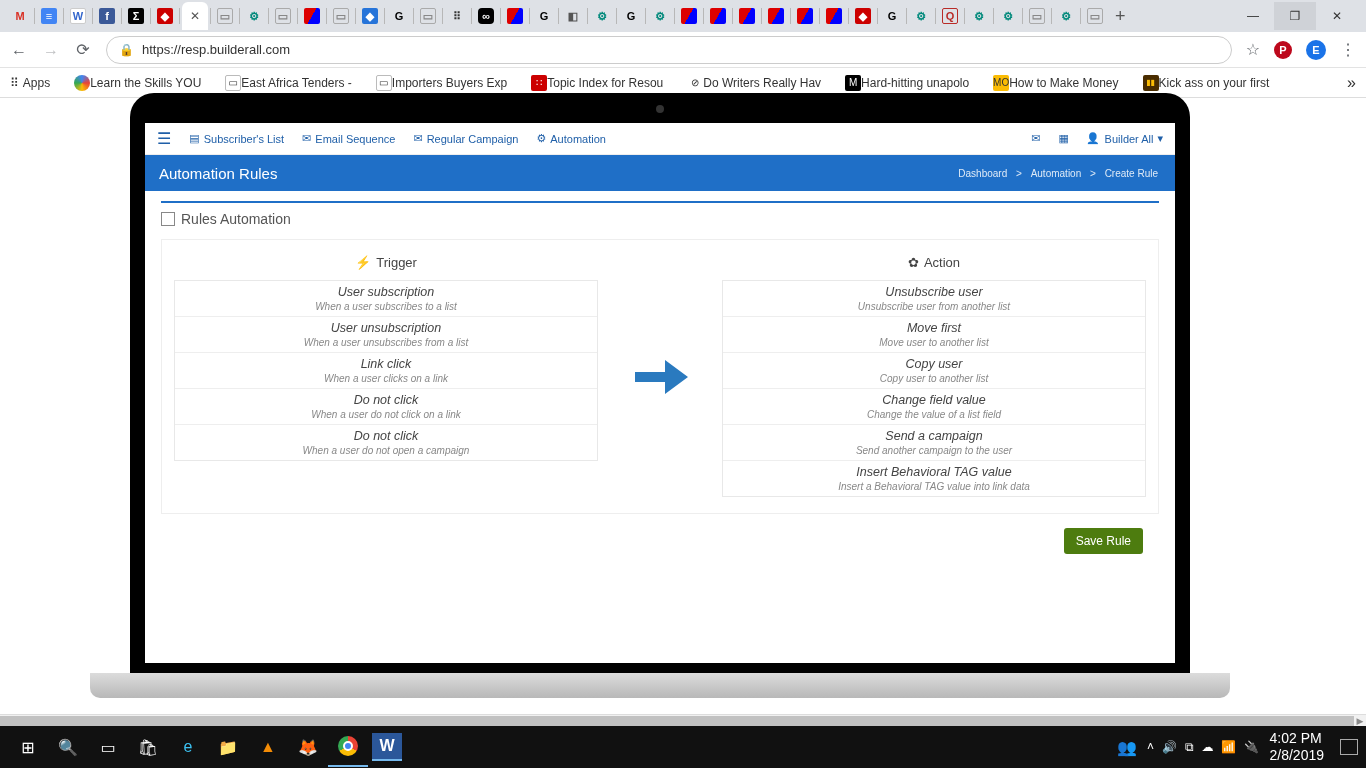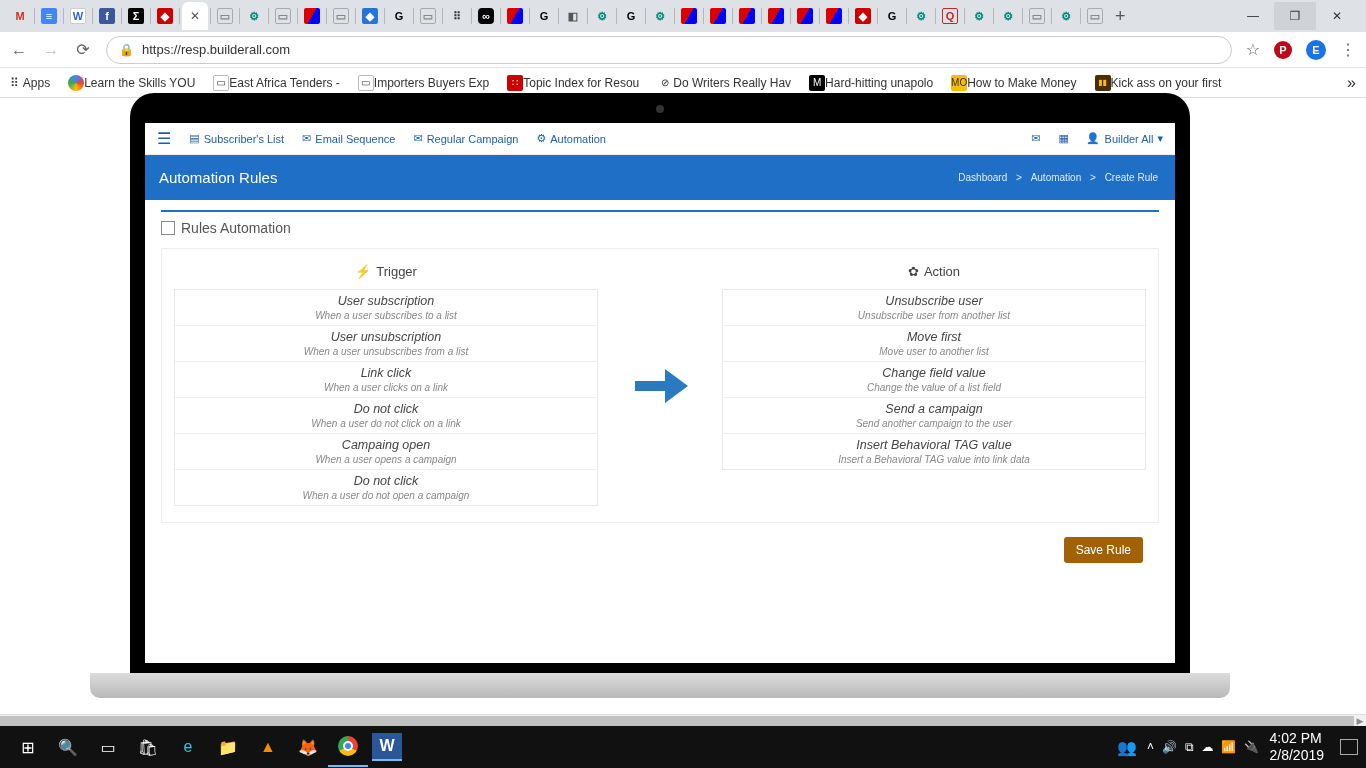--- a/index.html
+++ b/index.html
@@ -22,21 +22,21 @@
   .omnibox { flex: 1; display: flex; align-items: center; gap: 8px; border: 1px solid #ccc; border-radius: 16px; height: 28px; padding: 0 12px; color: #333; font-size: 13px; }
   .omnibox .lock { font-size: 12px; color: #5f6368; }
   .addr-right { display: flex; align-items: center; gap: 14px; }
   .addr-right .star { color: #5f6368; font-size: 16px; }
   .addr-right .pin { width: 18px; height: 18px; background: #bd081c; border-radius: 50%; color: #fff; display: flex; align-items: center; justify-content: center; font-weight: bold; font-size: 11px; }
   .addr-right .avatar { width: 20px; height: 20px; background: #1a73e8; border-radius: 50%; color: #fff; display: flex; align-items: center; justify-content: center; font-weight: bold; font-size: 11px; }
   .addr-right .menu-dots { font-size: 16px; color: #5f6368; }
 
   .bookmarks { height: 30px; background: #fff; display: flex; align-items: center; padding: 0 10px; gap: 18px; font-size: 12px; color: #333; border-bottom: 1px solid #ddd; }
   .bookmarks .apps-grid { display: inline-flex; align-items: center; gap: 6px; }
-  .bookmarks .bk { display: inline-flex; align-items: center; gap: 0; }
+  .bookmarks .bk { display: inline-flex; align-items: center; gap: 0; margin-left: 6px; }
   .bookmarks .bk .bk-ic { width: 16px; height: 16px; display: inline-flex; align-items: center; justify-content: center; font-size: 10px; border: 1px solid #bbb; border-radius: 2px; }
   .bookmarks .bk .bk-ic.red { background: #c00; color: #fff; border: none; }
   .bookmarks .bk .bk-ic.dark { background: #000; color: #fff; border: none; }
   .bookmarks .bk .bk-ic.gold { background: #fbbc04; border: none; }
   .bookmarks .bk .bk-ic.darkgold { background: #4a2d00; color: #fbbc04; border: none; font-size: 8px; }
   .bookmarks .more-bk { margin-left: auto; font-size: 16px; color: #333; }
 
   
   .page-area { position: relative; height: 628px; background: #fff; }
   .scrollbar-h { position: absolute; left: 0; right: 0; bottom: 0; height: 12px; background: #f1f1f1; border-top: 1px solid #ddd; display: flex; align-items: center; }
@@ -51,42 +51,42 @@
   .laptop-screen::before { content: ""; position: absolute; top: 12px; left: 50%; width: 8px; height: 8px; background: #333; border-radius: 50%; transform: translateX(-50%); }
   .screen-inner { background: #fff; height: 540px; padding: 0; overflow: hidden; }
   .laptop-stand { position: absolute; left: 50%; transform: translateX(-50%); bottom: -25px; width: 1140px; height: 25px; background: linear-gradient(#dcdcdc, #b8b8b8); border-radius: 0 0 10px 10px; }
 
   
   .app-topnav { height: 32px; display: flex; align-items: center; gap: 18px; padding: 0 12px; font-size: 11px; color: #1f5fa8; border-bottom: 1px solid #eee; }
   .app-topnav .nav-link { display: inline-flex; align-items: center; gap: 4px; cursor: pointer; }
   .app-topnav .spacer { flex: 1; }
   .app-topnav .hamburger { font-size: 16px; color: #1f5fa8; }
 
-  .app-header { background: #1f6fc7; color: #fff; height: 45px; display: flex; align-items: center; padding: 0 14px; font-size: 15px; }
+  .app-header { background: #1f6fc7; color: #fff; height: 36px; display: flex; align-items: center; padding: 0 14px; font-size: 15px; }
   .app-header .crumbs { margin-left: auto; font-size: 10px; opacity: .85; }
   .app-header .crumbs span { margin: 0 3px; }
 
   .app-body { padding: 10px 16px; }
   .hr-thick { border: none; border-top: 2px solid #1f6fc7; margin-bottom: 8px; }
   .section-title { display: flex; align-items: center; gap: 6px; font-size: 14px; color: #555; margin: 6px 0 12px; }
   .section-title .list-ic { width: 14px; height: 14px; border: 1px solid #888; display: inline-block; }
 
   .rule-cols { display: flex; gap: 0; border: 1px solid #eee; padding: 10px 0; }
   .rule-col { flex: 1; display: flex; flex-direction: column; }
   .rule-col-h { text-align: center; font-size: 13px; color: #444; display: flex; align-items: center; justify-content: center; gap: 5px; height: 24px; }
   .rule-list { border: 1px solid #e8e8e8; margin: 6px 12px; }
   .rule-item { border-bottom: 1px solid #eee; text-align: center; padding: 4px 8px; cursor: pointer; font-style: italic; }
   .rule-item:last-child { border-bottom: none; }
   .rule-item .ri-title { font-size: 12.5px; color: #444; }
   .rule-item .ri-desc { font-size: 10px; color: #888; margin-top: 2px; }
   .arrow-mid { width: 100px; display: flex; align-items: center; justify-content: center; }
   .arrow-mid svg { width: 60px; height: 50px; }
 
   .save-row { display: flex; justify-content: flex-end; padding: 14px 16px; }
-  .btn-primary { background: #a16207; color: #fff; border: none; border-radius: 3px; padding: 6px 12px; font-size: 12px; cursor: pointer; }
+  .btn-primary { background: #4d7c0f; color: #fff; border: none; border-radius: 3px; padding: 6px 12px; font-size: 12px; cursor: pointer; }
 
   .big-arrow { position: absolute; top: 15px; right: 175px; width: 70px; height: 80px; }
 
   
   .taskbar { position: absolute; left: 0; right: 0; bottom: 0; height: 42px; background: #111; display: flex; align-items: center; padding: 0 8px; color: #fff; }
   .taskbar .tb-item { width: 40px; height: 40px; display: flex; align-items: center; justify-content: center; font-size: 16px; }
   .taskbar .tb-item.active { border-bottom: 2px solid #76b9ed; }
   .tb-right { margin-left: auto; display: flex; align-items: center; gap: 10px; font-size: 11px; }
   .tb-right .clock { text-align: left; line-height: 1.2; font-size: 14px; padding-right: 6px; }
   .tb-right .tray { display: flex; align-items: center; gap: 8px; font-size: 12px; }
@@ -328,24 +328,20 @@
                   </div>
                 <div class="rule-item">
                     <div class="ri-title">Link click</div>
                     <div class="ri-desc">When a user clicks on a link</div>
                   </div>
                 <div class="rule-item">
                     <div class="ri-title">Do not click</div>
                     <div class="ri-desc">When a user do not click on a link</div>
                   </div>
                 <div class="rule-item">
-                    <div class="ri-title">Campaing open</div>
-                    <div class="ri-desc">When a user opens a campaign</div>
-                  </div>
-                <div class="rule-item">
                     <div class="ri-title">Do not click</div>
                     <div class="ri-desc">When a user do not open a campaign</div>
                   </div>
               </div>
             </div>
 
             <div class="arrow-mid">
               <svg viewBox="0 0 60 50">
                   <path d="M5 20 L35 20 L35 8 L58 25 L35 42 L35 30 L5 30 Z" fill="#2a7abf"></path>
                 </svg>
@@ -357,20 +353,24 @@
                   <span>Action</span>
                 </div>
               <div class="rule-list">
                 <div class="rule-item">
                     <div class="ri-title">Unsubscribe user</div>
                     <div class="ri-desc">Unsubscribe user from another list</div>
                   </div>
                 <div class="rule-item">
                     <div class="ri-title">Move first</div>
                     <div class="ri-desc">Move user to another list</div>
+                  </div>
+                <div class="rule-item">
+                    <div class="ri-title">Copy user</div>
+                    <div class="ri-desc">Copy user to another list</div>
                   </div>
                 <div class="rule-item">
                     <div class="ri-title">Change field value</div>
                     <div class="ri-desc">Change the value of a list field</div>
                   </div>
                 <div class="rule-item">
                     <div class="ri-title">Send a campaign</div>
                     <div class="ri-desc">Send another campaign to the user</div>
                   </div>
                 <div class="rule-item">

